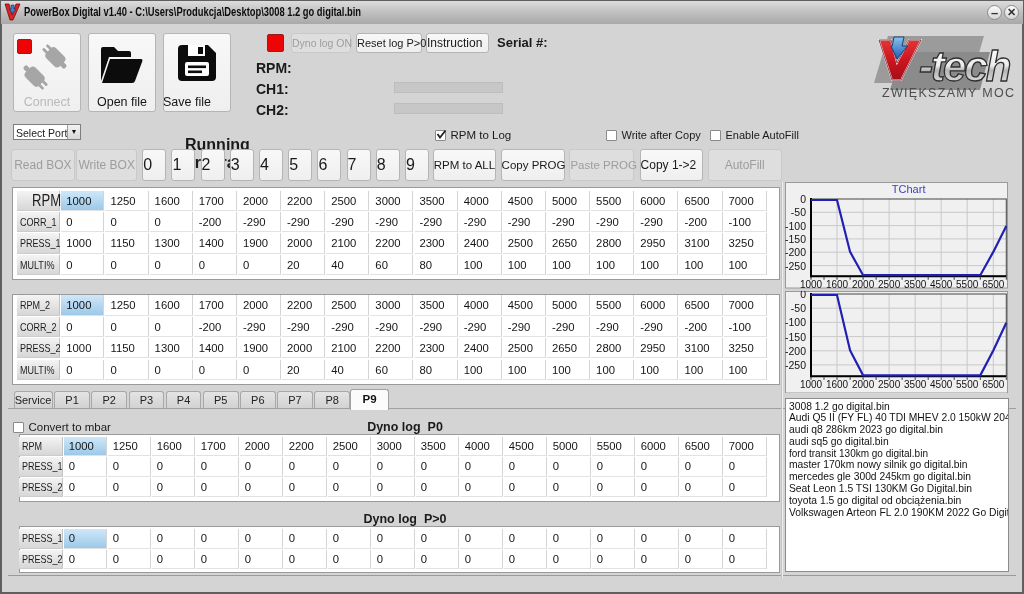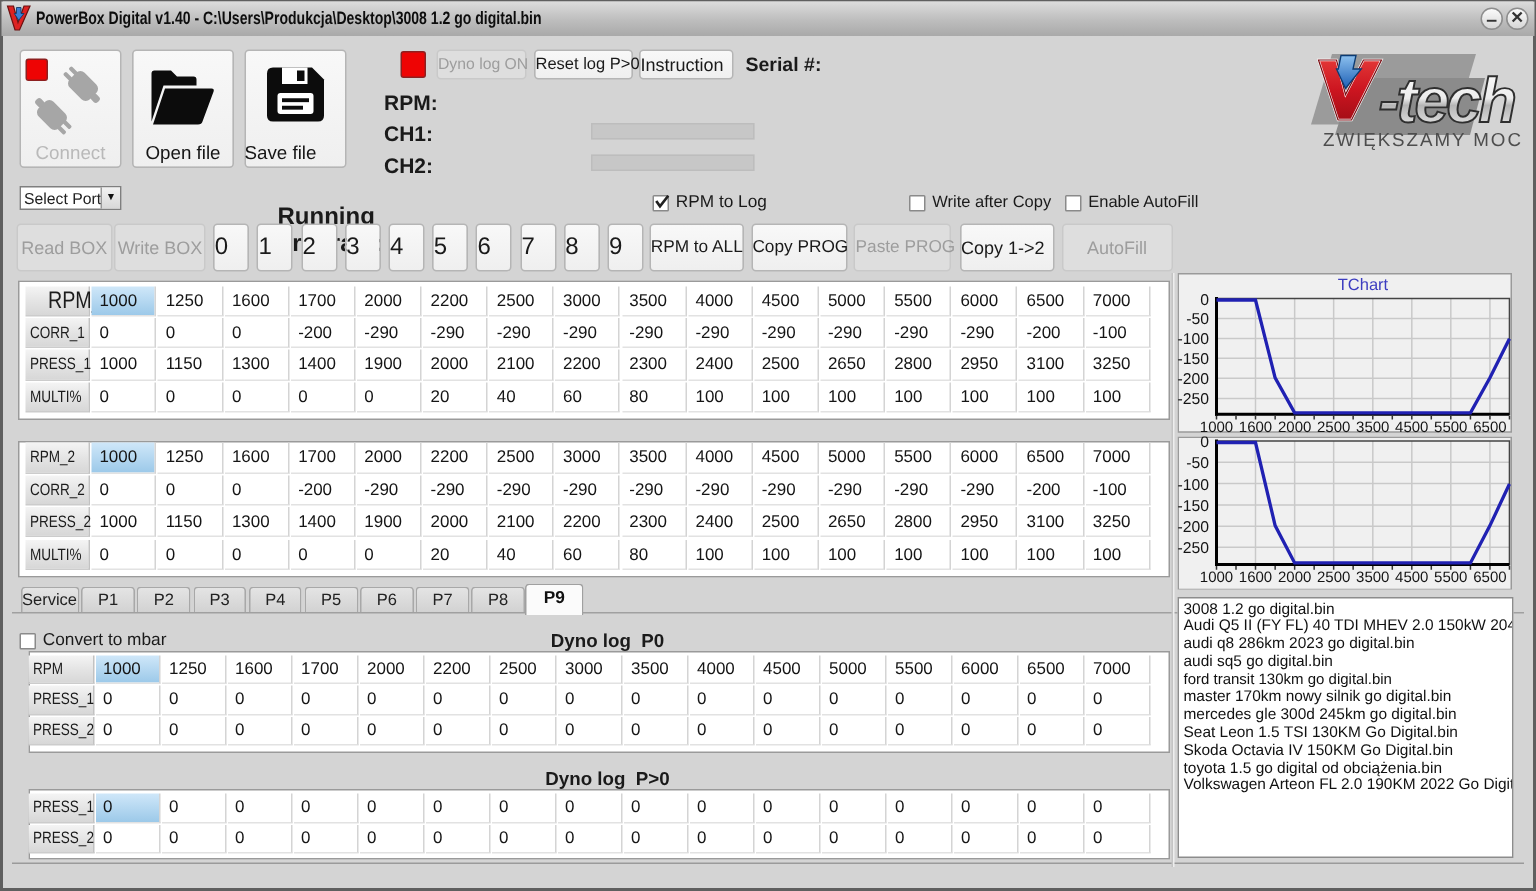--- a/index.html
+++ b/index.html
@@ -437,21 +437,20 @@
   </svg>
 <div class="abs" style="left:785px;top:397.5px;width:223.5px;height:174.5px;background:#fff;border:1px solid #8c8c8c;padding:2px 0 0 3px;overflow:hidden;">
     <div style="height:11.8px;line-height:11.8px;font-size:10.3px;color:#111;white-space:nowrap;overflow:hidden">3008 1.2 go digital.bin</div>
     <div style="height:11.8px;line-height:11.8px;font-size:10.3px;color:#111;white-space:nowrap;overflow:hidden">Audi Q5 II (FY FL) 40 TDI MHEV 2.0 150kW 204KM (</div>
     <div style="height:11.8px;line-height:11.8px;font-size:10.3px;color:#111;white-space:nowrap;overflow:hidden">audi q8 286km 2023 go digital.bin</div>
     <div style="height:11.8px;line-height:11.8px;font-size:10.3px;color:#111;white-space:nowrap;overflow:hidden">audi sq5 go digital.bin</div>
     <div style="height:11.8px;line-height:11.8px;font-size:10px;color:#111;white-space:nowrap;overflow:hidden">ford transit 130km go digital.bin</div>
     <div style="height:11.8px;line-height:11.8px;font-size:10.3px;color:#111;white-space:nowrap;overflow:hidden">master 170km nowy silnik go digital.bin</div>
     <div style="height:11.8px;line-height:11.8px;font-size:10.3px;color:#111;white-space:nowrap;overflow:hidden">mercedes gle 300d 245km go digital.bin</div>
     <div style="height:11.8px;line-height:11.8px;font-size:10.3px;color:#111;white-space:nowrap;overflow:hidden">Seat Leon 1.5 TSI 130KM Go Digital.bin</div>
-    <div style="height:11.8px;line-height:11.8px;font-size:10.3px;color:#111;white-space:nowrap;overflow:hidden">Skoda Octavia IV 150KM Go Digital.bin</div>
     <div style="height:11.8px;line-height:11.8px;font-size:10.3px;color:#111;white-space:nowrap;overflow:hidden">toyota 1.5 go digital od obciążenia.bin</div>
     <div style="height:11.8px;line-height:11.8px;font-size:10.3px;color:#111;white-space:nowrap;overflow:hidden">Volkswagen Arteon FL 2.0 190KM 2022 Go Digital Au</div>
   </div>
 <svg class="abs" style="left:862px;top:30px" width="152" height="70" viewBox="0 0 152 70">
 <defs>
 <linearGradient id="chrome" x1="0" y1="0" x2="0" y2="1">
 <stop offset="0" stop-color="#ffffff"></stop>
         <stop offset="0.48" stop-color="#ececec"></stop>
 <stop offset="0.58" stop-color="#b5b5b5"></stop>
         <stop offset="1" stop-color="#f4f4f4"></stop>

